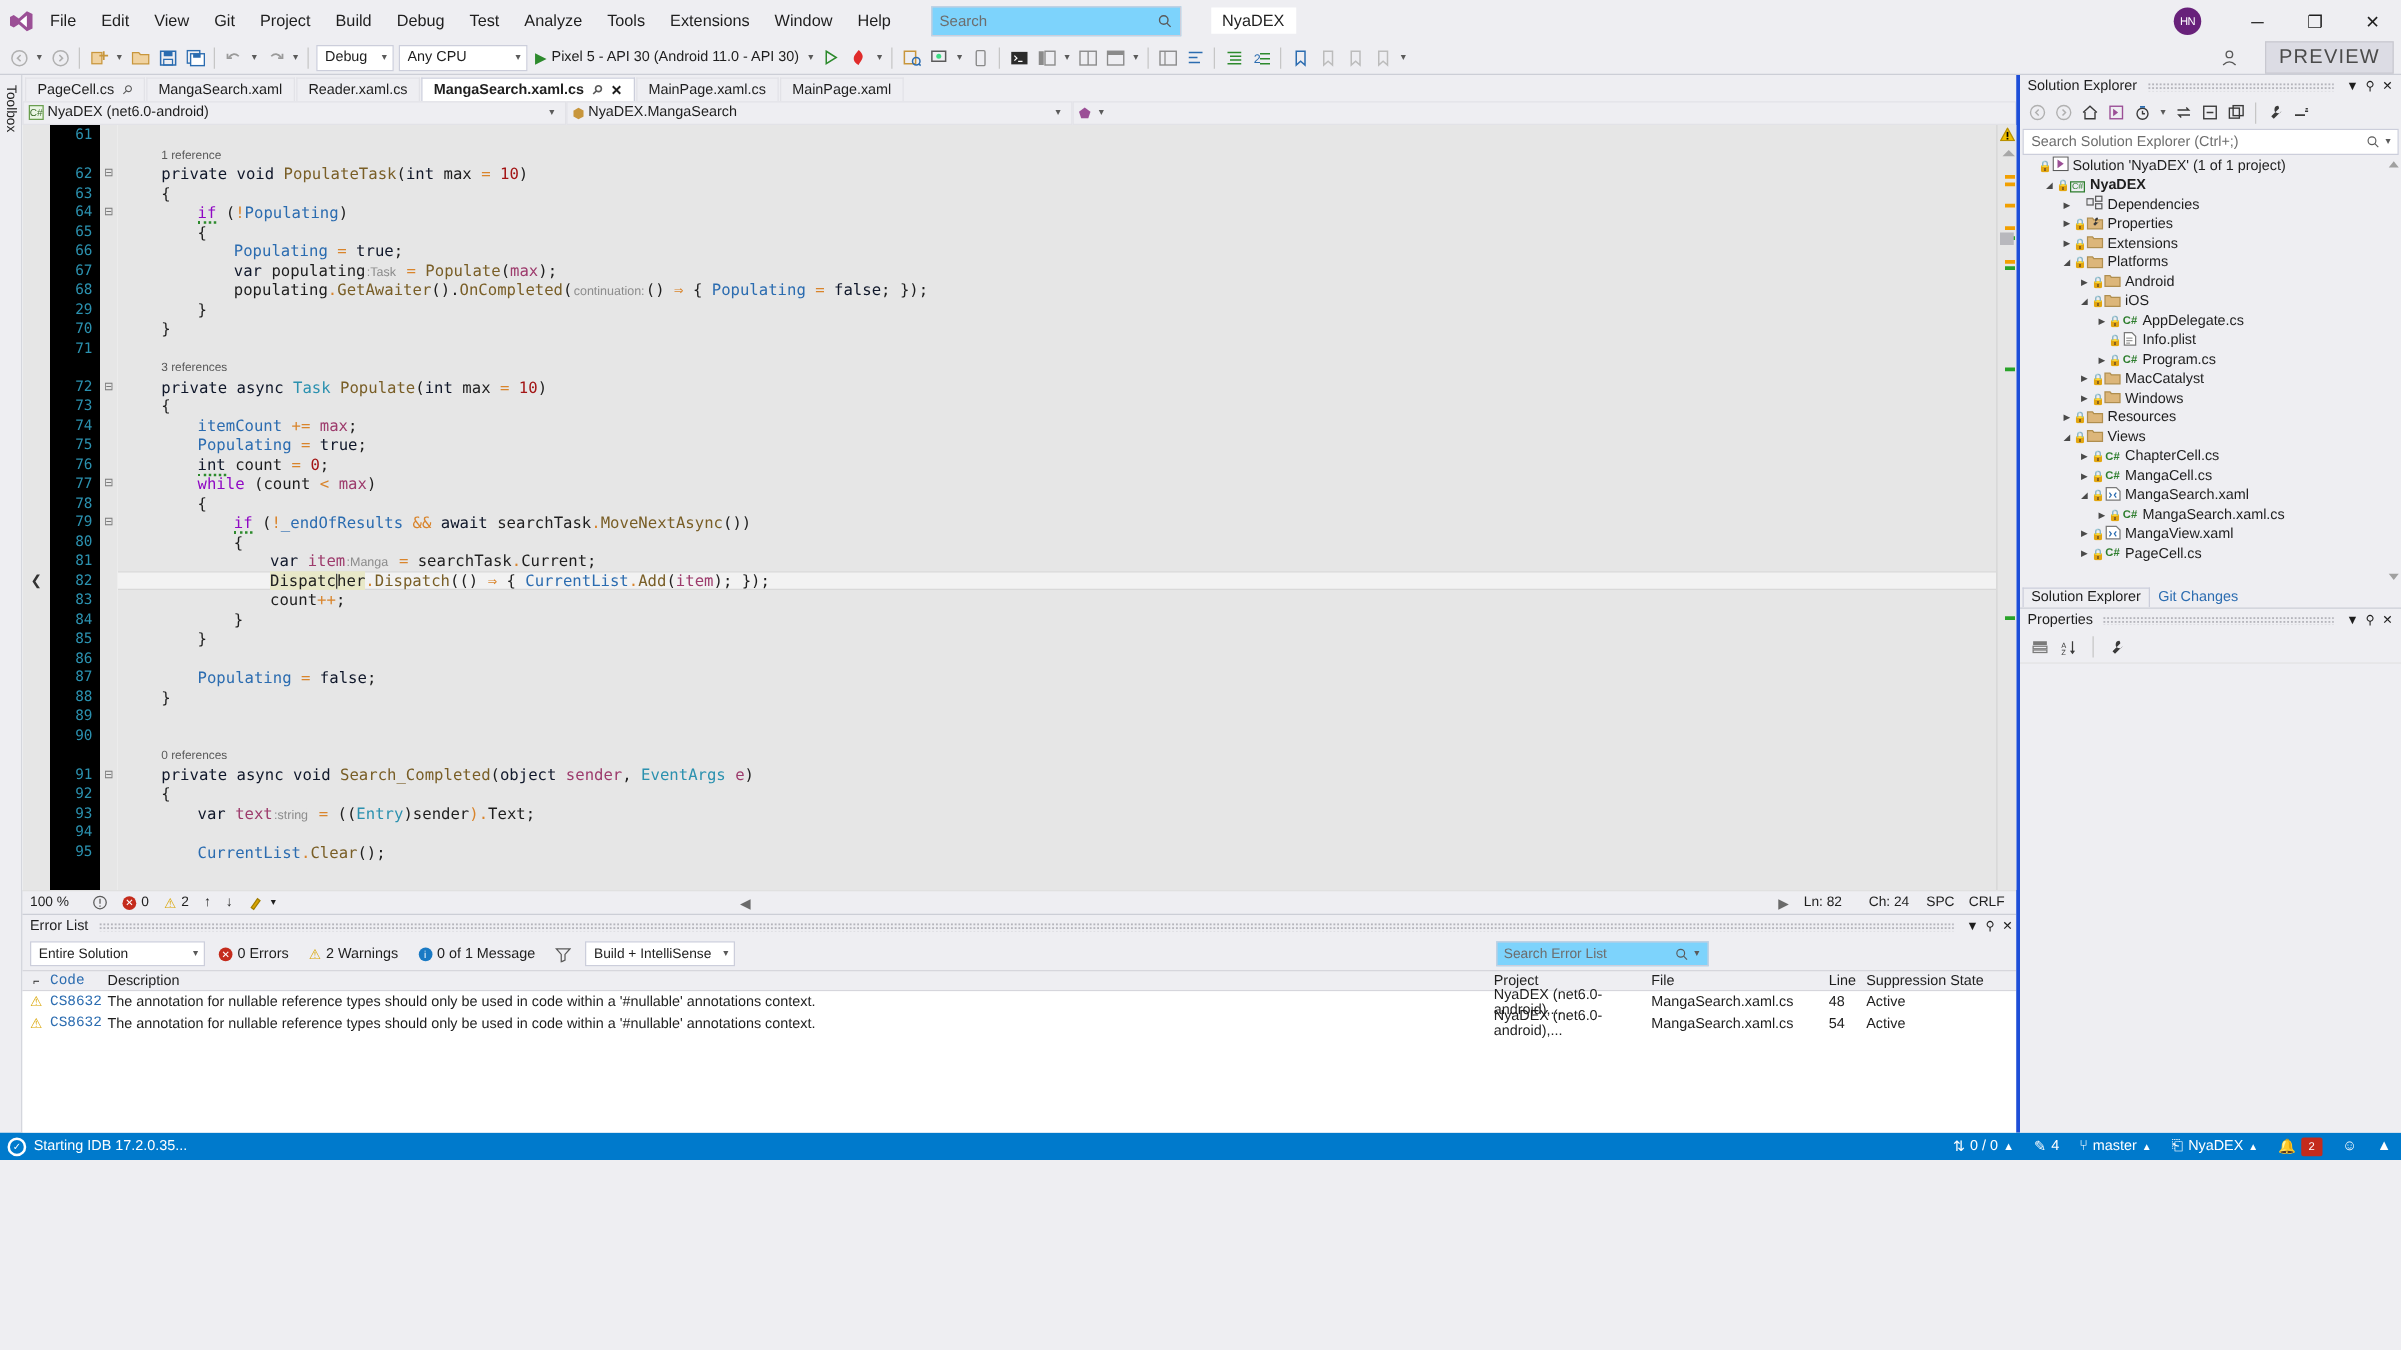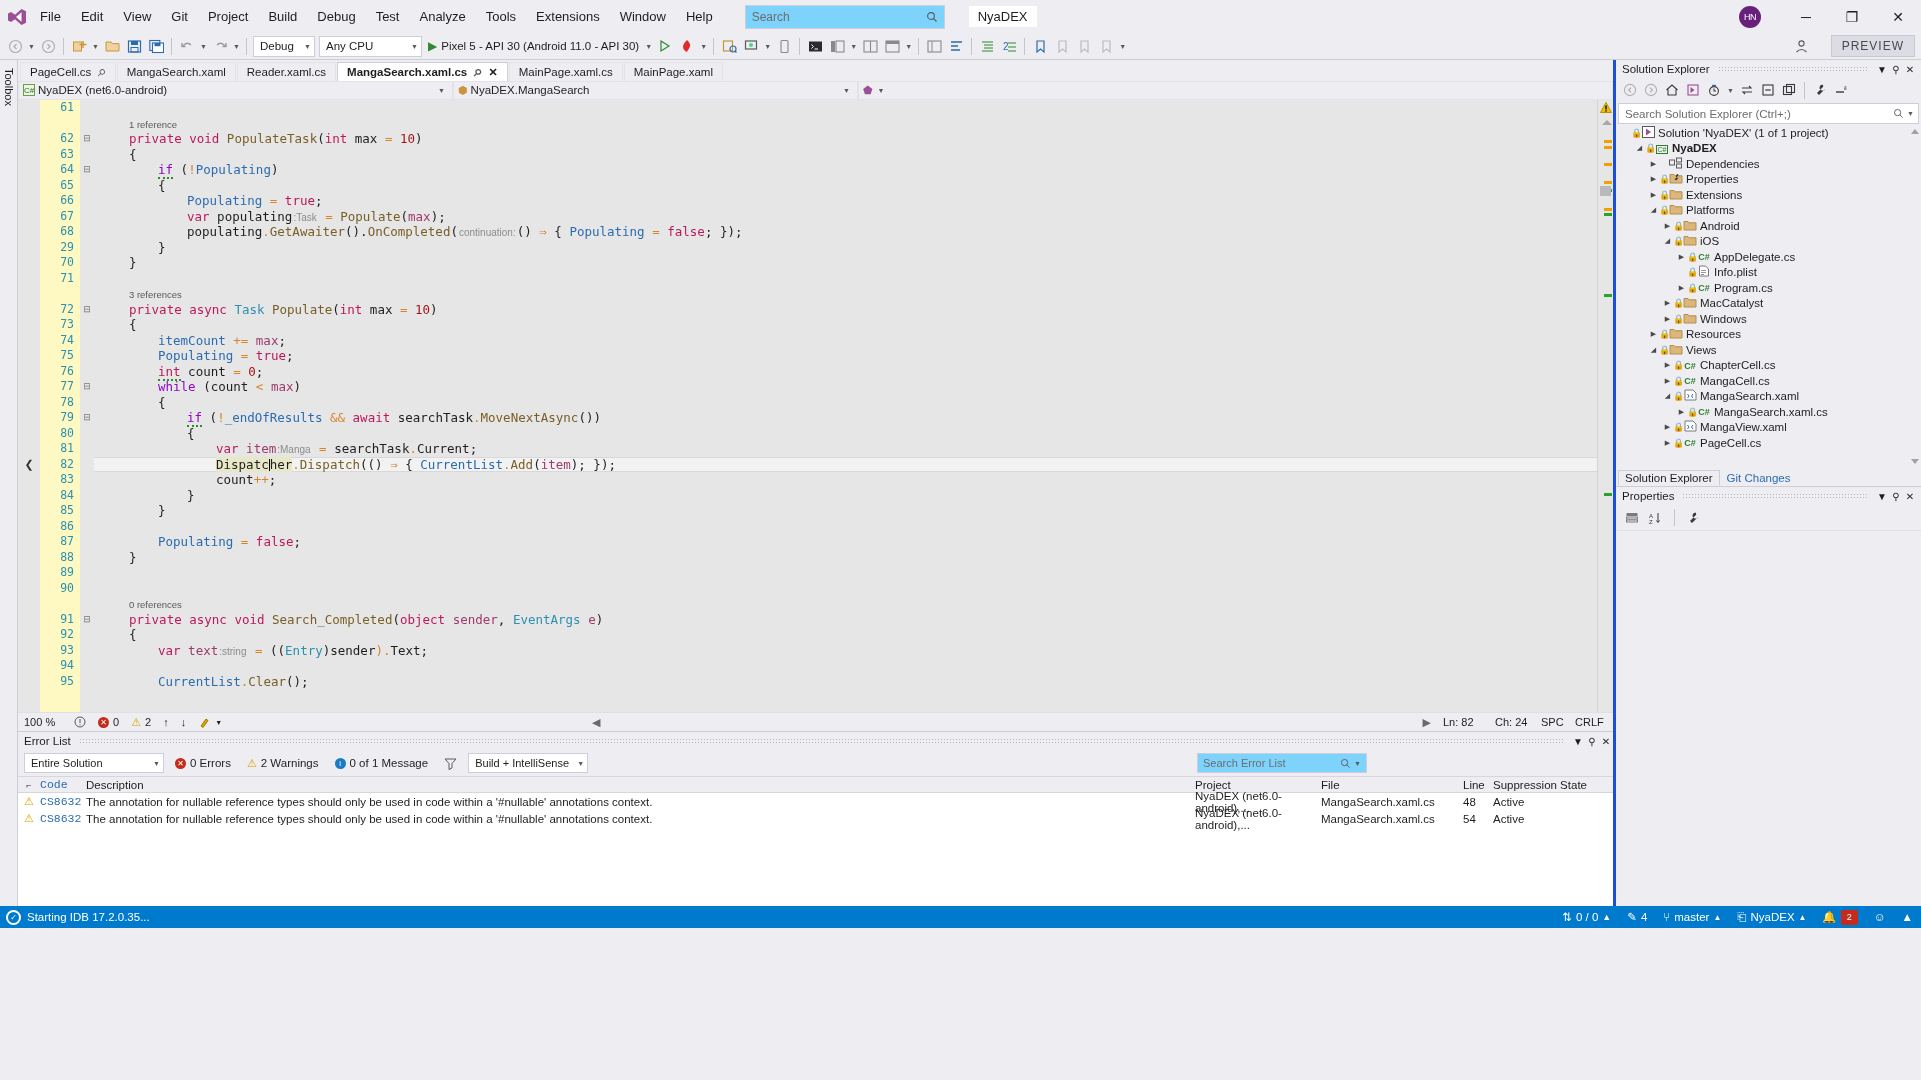--- a/index.html
+++ b/index.html
@@ -26,21 +26,21 @@
   .tb-ico{ width:22px; height:22px; display:flex; align-items:center; justify-content:center;
            font-size:13px; color:#5a5a5a; }
   .tb-sep{ width:1px; height:17px; background:#c6c6c6; margin:0 4px; }
   .tb-arrow{ width:11px; height:22px; display:flex; align-items:center; justify-content:center; font-size:7px; color:#5a5a5a; }
   .combo{ height:21px; border:1px solid #cccedb; background:#fff; display:flex; align-items:center;
           padding:0 3px 0 6px; font-size:11.5px; color:#1e1e1e; margin:0 2px; }
   .combo .cv{ flex:1; white-space:nowrap; overflow:hidden; }
   .combo .ca{ font-size:7px; color:#5a5a5a; padding-left:6px; }
   .run-btn{ display:flex; align-items:center; height:22px; padding:0 4px; font-size:11.5px; }
   .run-tri{ color:#2d8a2d; font-size:12px; margin-right:4px; }
-  .preview-btn{ background:#dcdce4; border:1px solid #c8c8d0; font-size:12px; letter-spacing:1px;
+  .preview-btn{ background:#dcdce4; border:1px solid #c8c8d0; font-size:16px; letter-spacing:1px;
                 padding:3px 10px; color:#4a4a4a; margin-right:6px; }
 
   
   .body-wrap{ display:flex; height:846px; }
   .toolbox-strip{ width:18px; background:#eeeef2; border-right:1px solid #ccced6;
                   display:flex; align-items:flex-start; justify-content:center; padding-top:8px; }
   .toolbox-strip .vtxt{ writing-mode:vertical-rl; font-size:11px; color:#1e1e1e; letter-spacing:0px; }
   .center-col{ flex:1; display:flex; flex-direction:column; min-width:0; }
   .right-col{ width:308px; background:#eeeef2; display:flex; flex-direction:column; border-left:3px solid #1d4ed8;}
 
@@ -57,33 +57,33 @@
   .navcombo{ height:19px; display:flex; align-items:center; border:1px solid #e2e2e7; background:#eeeef2;
              font-size:11.5px; padding:0 2px 0 4px; }
   .navcombo .nv{ flex:1; white-space:nowrap; overflow:hidden; padding-left:3px; }
   .navcombo .na{ font-size:7px; color:#5a5a5a; padding:0 5px; }
   .ic-badge{ width:12px; height:12px; font-size:8px; display:flex; align-items:center; justify-content:center;
              border:1px solid #6a9e4f; color:#3a6b2a; background:#eaf5e4; }
 
   
   .editor-area{ flex:1; background:#ffffff; display:flex; position:relative; overflow:hidden; }
   .breakpoint-col{ width:22px; background:#e6e6e6; flex-shrink:0; }
-  .gutter{ width:40px; background:#fef9c3; flex-shrink:0; text-align:right; padding-right:6px;
+  .gutter{ width:40px; background:#000000; flex-shrink:0; text-align:right; padding-right:6px;
            font-family:"DejaVu Sans Mono", monospace; font-size:11.5px; color:#2b91af; }
   .fold-col{ width:14px; background:#e6e6e6; flex-shrink:0; }
   .code-col{ flex:1; background:#e6e6e6; position:relative; font-family:"DejaVu Sans Mono", monospace;
              font-size:12.5px; overflow:hidden; }
   .line{ height:15.5px; line-height:15.5px; white-space:pre; }
   .lnum{ height:15.5px; line-height:15.5px; }
   .ref{ font-family:"Liberation Sans",sans-serif; font-size:9.5px; color:#5a5a5a; height:15.5px; line-height:17px; }
   .curline{ background:#f2f2f2; box-shadow: inset 0 1px 0 #d8d8d8, inset 0 -1px 0 #d8d8d8; }
   .fold{ font-size:9px; color:#7a7a7a; line-height:15.5px; height:15.5px; text-align:center; }
 
   
-  .kw{ color:#be185d; }
+  .kw{ color:#0f172a; }
   .typ{ color:#2b91af; }
   .num{ color:#a31515; }         .mth{ color:#795e26; }
   .ctl{ color:#8f08c4; }         .plain{ color:#1e1e1e; }
   .op{ color:#d9842b; }          .fld{ color:#2b6cb0; }
   .par{ color:#9d3b6c; }         .hint{ background:#e6e6e6; color:#8c8c8c; font-size:10px;
                                         font-family:"Liberation Sans",sans-serif; padding:0 1px;
                                         border-radius:2px; }
   .hl{ background:#e8e8c8; }
   .squig{ border-bottom:2px dotted #2d8a2d; }
   .caret{ display:inline-block; width:1px; height:12px; background:#000; vertical-align:-2px; }

